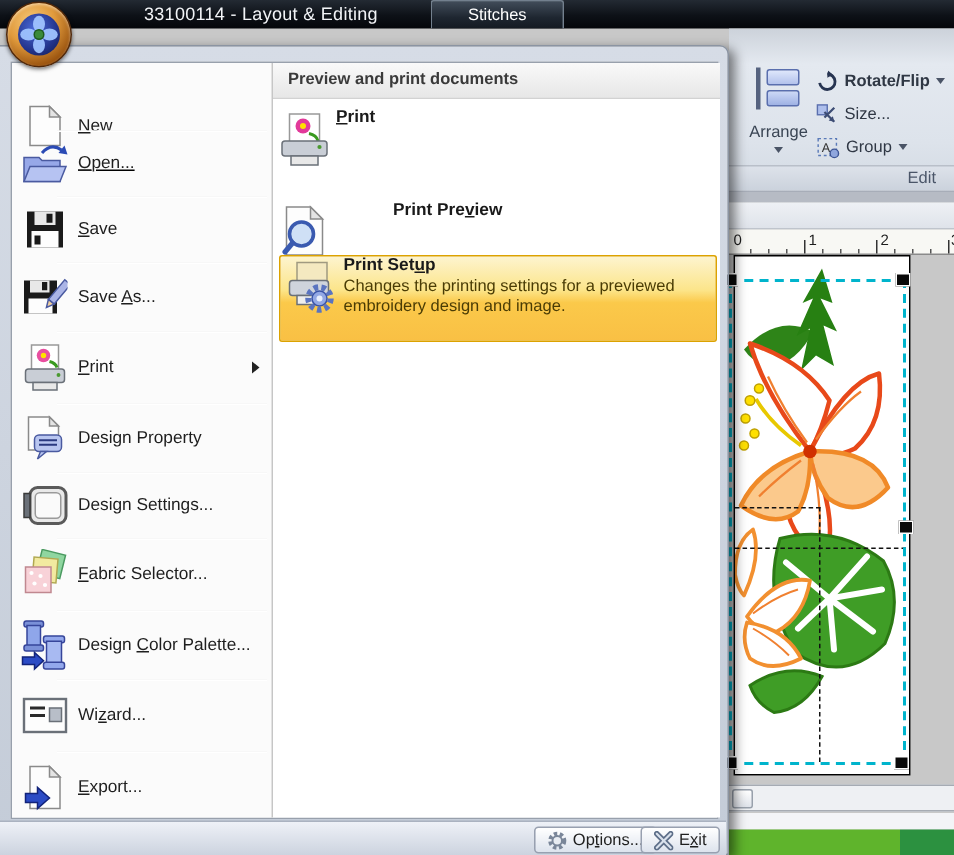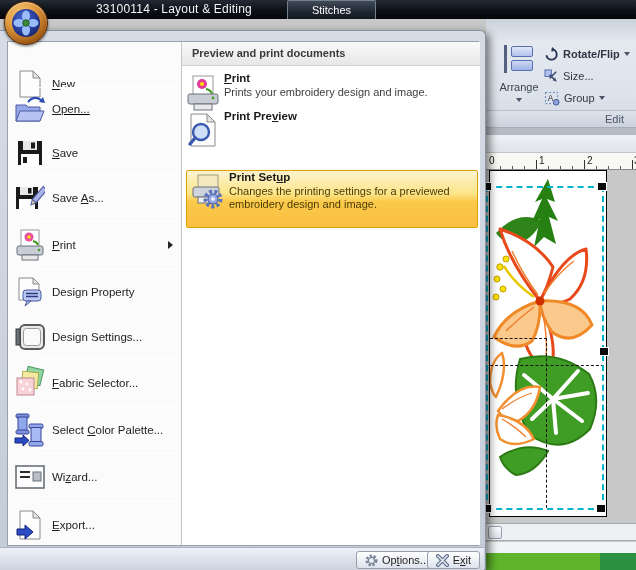--- a/index.html
+++ b/index.html
@@ -371,21 +371,21 @@
                   <rect x="3" y="18" width="13" height="4" rx="1.5" fill="#7a90d8" stroke="#36459a"></rect>
                 </g>
                 <g>
                   <rect x="16" y="12" width="14" height="4.5" rx="1.5" fill="#93a8ec" stroke="#36459a"></rect>
                   <rect x="18" y="15.5" width="10" height="15" fill="#a8baf2" stroke="#36459a"></rect>
                   <rect x="16" y="29.5" width="14" height="4.5" rx="1.5" fill="#93a8ec" stroke="#36459a"></rect>
                 </g>
                 <path d="M2 26 h8 v-3 l6 5.5 -6 5.5 v-3 h-8 Z" fill="#2b4bc5" stroke="#12237a"></path>
               </svg>
           </span>
-          <span class="lbl"><span>Select </span><span class="accel">C</span><span>olor Palette...</span></span>
+          <span class="lbl"><span>Design </span><span class="accel">C</span><span>olor Palette...</span></span>
         </div>
         <div class="sep" style="top:411px;"></div>
 
         <div class="menu-item" style="top:413px;height:44px;">
           <span class="ic">
             <svg width="32" height="26" viewBox="0 0 32 26">
                 <rect x="2" y="2" width="28" height="22" fill="#fdfdfd" stroke="#6a7078" stroke-width="1.6"></rect>
                 <path d="M6 8 h10 M6 13 h10" stroke="#2a2a2a" stroke-width="2"></path>
                 <rect x="19" y="8" width="8" height="9" fill="#b8bec8" stroke="#6a7078"></rect>
               </svg>
@@ -416,25 +416,24 @@
                 <circle cx="16" cy="10" r="5" fill="#e23a9a"></circle>
                 <circle cx="16" cy="10" r="2" fill="#ffe000"></circle>
                 <path d="M20 15 q5 1 6 5" stroke="#3a9a20" stroke-width="2" fill="none"></path>
                 <rect x="2" y="20" width="30" height="10" rx="2" fill="#c9ced6" stroke="#6a7078"></rect>
                 <rect x="8" y="30" width="18" height="6" fill="#e8e8e8" stroke="#6a7078"></rect>
                 <circle cx="27" cy="24" r="1.4" fill="#4a9a30"></circle>
               </svg>
           </span>
           <span class="txt">
             <div class="sub-title"><span class="accel">P</span><span>rint</span></div>
-            <div class="sub-desc">Prints your embroidery design and image.</div>
-          </span>
-        </div>
-
-        <div class="sub-item" style="top:68px;height:46px;">
+          </span>
+        </div>
+
+        <div class="sub-item" style="top:92px;height:46px;gap:38px;">
           <span class="ic">
             <svg width="32" height="38" viewBox="0 0 32 38">
                 <path d="M4 2 h16 l8 8 v24 H4 Z" fill="#fdfdfd" stroke="#8a8a8a"></path>
                 <path d="M20 2 l8 8 h-8 Z" fill="#e4e4e4" stroke="#8a8a8a"></path>
                 <circle cx="14" cy="20" r="8" fill="#cfe0f6" stroke="#3a5ab0" stroke-width="2.4"></circle>
                 <path d="M8 26 l-5 6" stroke="#3a5ab0" stroke-width="3.4" stroke-linecap="round"></path>
               </svg>
           </span>
           <span class="txt">
             <div class="sub-title"><span>Print Pre</span><span class="accel">v</span><span>iew</span></div>

